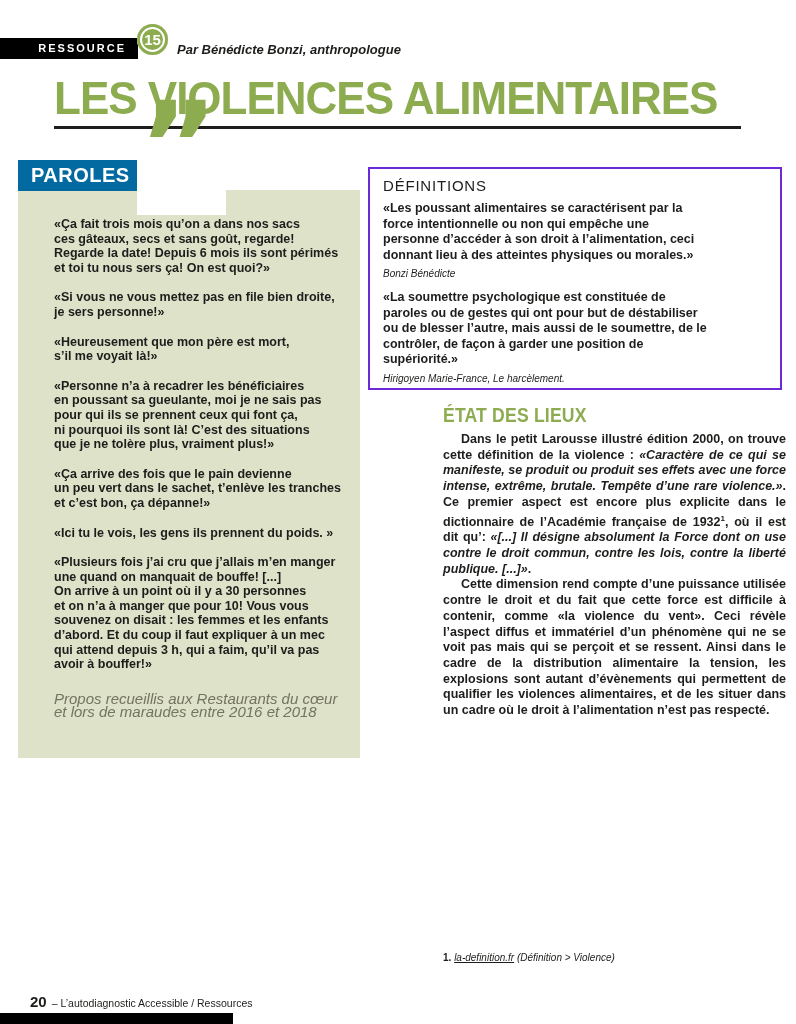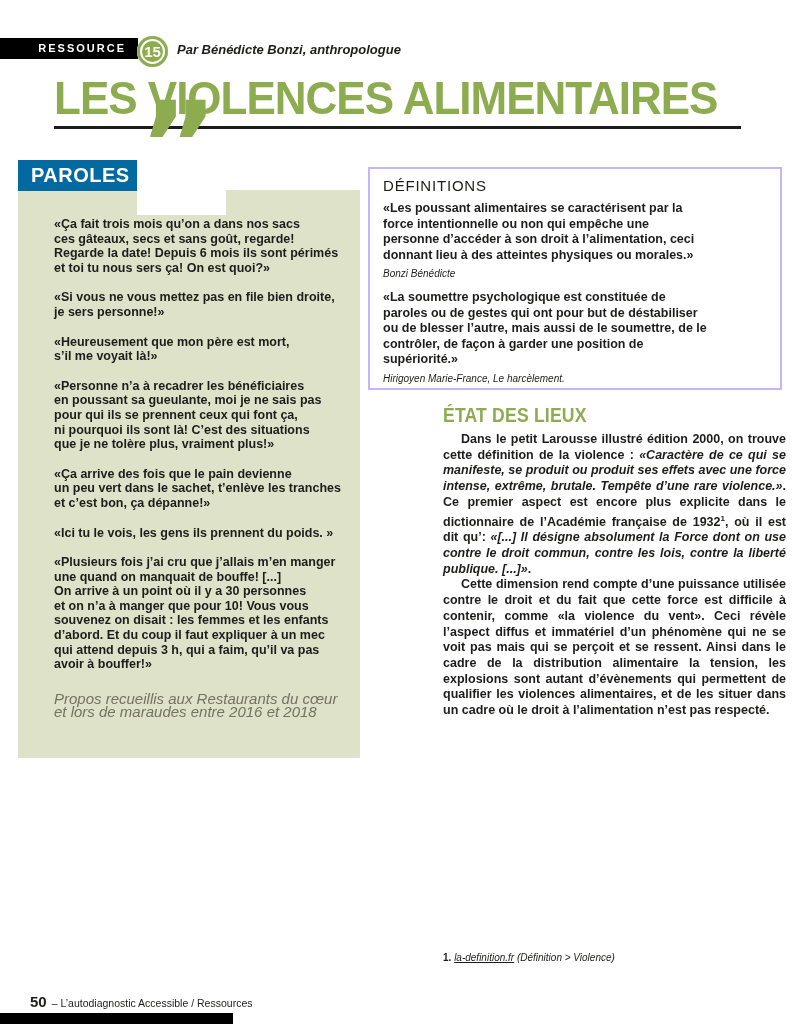--- a/index.html
+++ b/index.html
@@ -9,21 +9,21 @@
     font-family:"Liberation Sans", sans-serif; color:#1d1d1b;padding-left:39px;
   }
   
   .topbar {
     position:absolute; left:0; top:38px; width:138px; height:21px;
     background:#000; color:#fff; font-size:11px; font-weight:700;
     letter-spacing:2px; line-height:21px; text-align:right; padding-right:12px;
     box-sizing:border-box;
   }
   .issue-badge {
-    position:absolute; left:137px; top:36px; width:31px; height:31px;
+    position:absolute; left:137px; top:24px; width:31px; height:31px;
     border-radius:50%; background:#8dac50;
     box-shadow: inset 0 0 0 3px #8dac50, inset 0 0 0 5px #ffffff;
     color:#fff; font-size:15px; font-weight:700; text-align:center; line-height:31px;
   }
   .byline { position:absolute; left:177px; top:42px; font-size:13px; font-weight:700; font-style:italic; }
   .main-title {
     position:absolute; left:54px; top:72px; width:700px;
     color:#8dac50; font-size:44px; font-weight:800; letter-spacing:-1px;
     transform:scaleY(1.04); transform-origin:left top; white-space:nowrap;
   }
@@ -48,21 +48,21 @@
     white-space:pre-line; color:#1d1d1b;
   }
   .paroles-caption {
     margin-top:20px; font-size:15px; font-style:italic; color:#73735f;
     line-height:13.5px; white-space:pre-line; font-weight:400;
   }
 
   
   .def-box {
     position:absolute; left:368px; top:167px; width:414px; height:223px;
-    border:2px solid #c4b5fd; box-sizing:border-box; padding:8px 72px 8px 13px;
+    border:2px solid #6d28d9; box-sizing:border-box; padding:8px 72px 8px 13px;
   }
   .def-title { font-size:15px; font-weight:400; letter-spacing:.8px; margin:0 0 7px 0; }
   .def-text { margin:0; font-size:12.5px; font-weight:700; line-height:15.5px; }
   .def-author { margin:5px 0 11px 0; font-size:10px; font-style:italic; font-weight:400; }
 
   
   .section-head {
     position:absolute; left:443px; top:404px;
     color:#8dac50; font-size:20px; font-weight:800; letter-spacing:.2px;
     transform:scaleX(.88); transform-origin:left top; white-space:nowrap;
@@ -148,18 +148,18 @@
   <div class="body-col">
     <p><span class="sg-b">Dans le petit Larousse illustré édition 2000,</span><span> on trouve cette définition de la violence : </span><span class="sg-i">«Caractère de ce qui se manifeste, se produit ou produit ses effets avec une force intense, extrême, brutale. Tempête d’une rare violence.»</span><span>. Ce premier aspect est encore plus explicite dans le dictionnaire de l’Académie française de 1932</span><sup>1</sup><span>, où il est dit qu’: </span><span class="sg-i">«[...] Il désigne absolument la Force dont on use contre le droit commun, contre les lois, contre la liberté publique. [...]»</span><span>.</span></p>
     <p><span>Cette dimension rend compte d’une puissance utilisée contre le droit et du fait que cette force est difficile à contenir, comme «la violence du vent». Ceci révèle l’aspect diffus et immatériel d’un phénomène qui ne se voit pas mais qui se perçoit et se ressent. Ainsi dans le cadre de la distribution alimentaire la tension, les explosions sont autant d’évènements qui permettent de qualifier les violences alimentaires, et de les situer dans un cadre où le droit à l’alimentation n’est pas respecté.</span></p>
   </div>
 
   <div class="footnote">
     <span class="fn-num">1. </span><span class="fn-link">la-definition.fr</span><span> (Définition &gt; Violence)</span>
   </div>
 
   <div class="footer">
-    <span class="pg">50</span>
+    <span class="pg">20</span>
     <span class="ft">– L’autodiagnostic Accessible / Ressources</span>
   </div>
   <div class="bottom-bar"></div>
 
 </div>
 
 </body></html>

